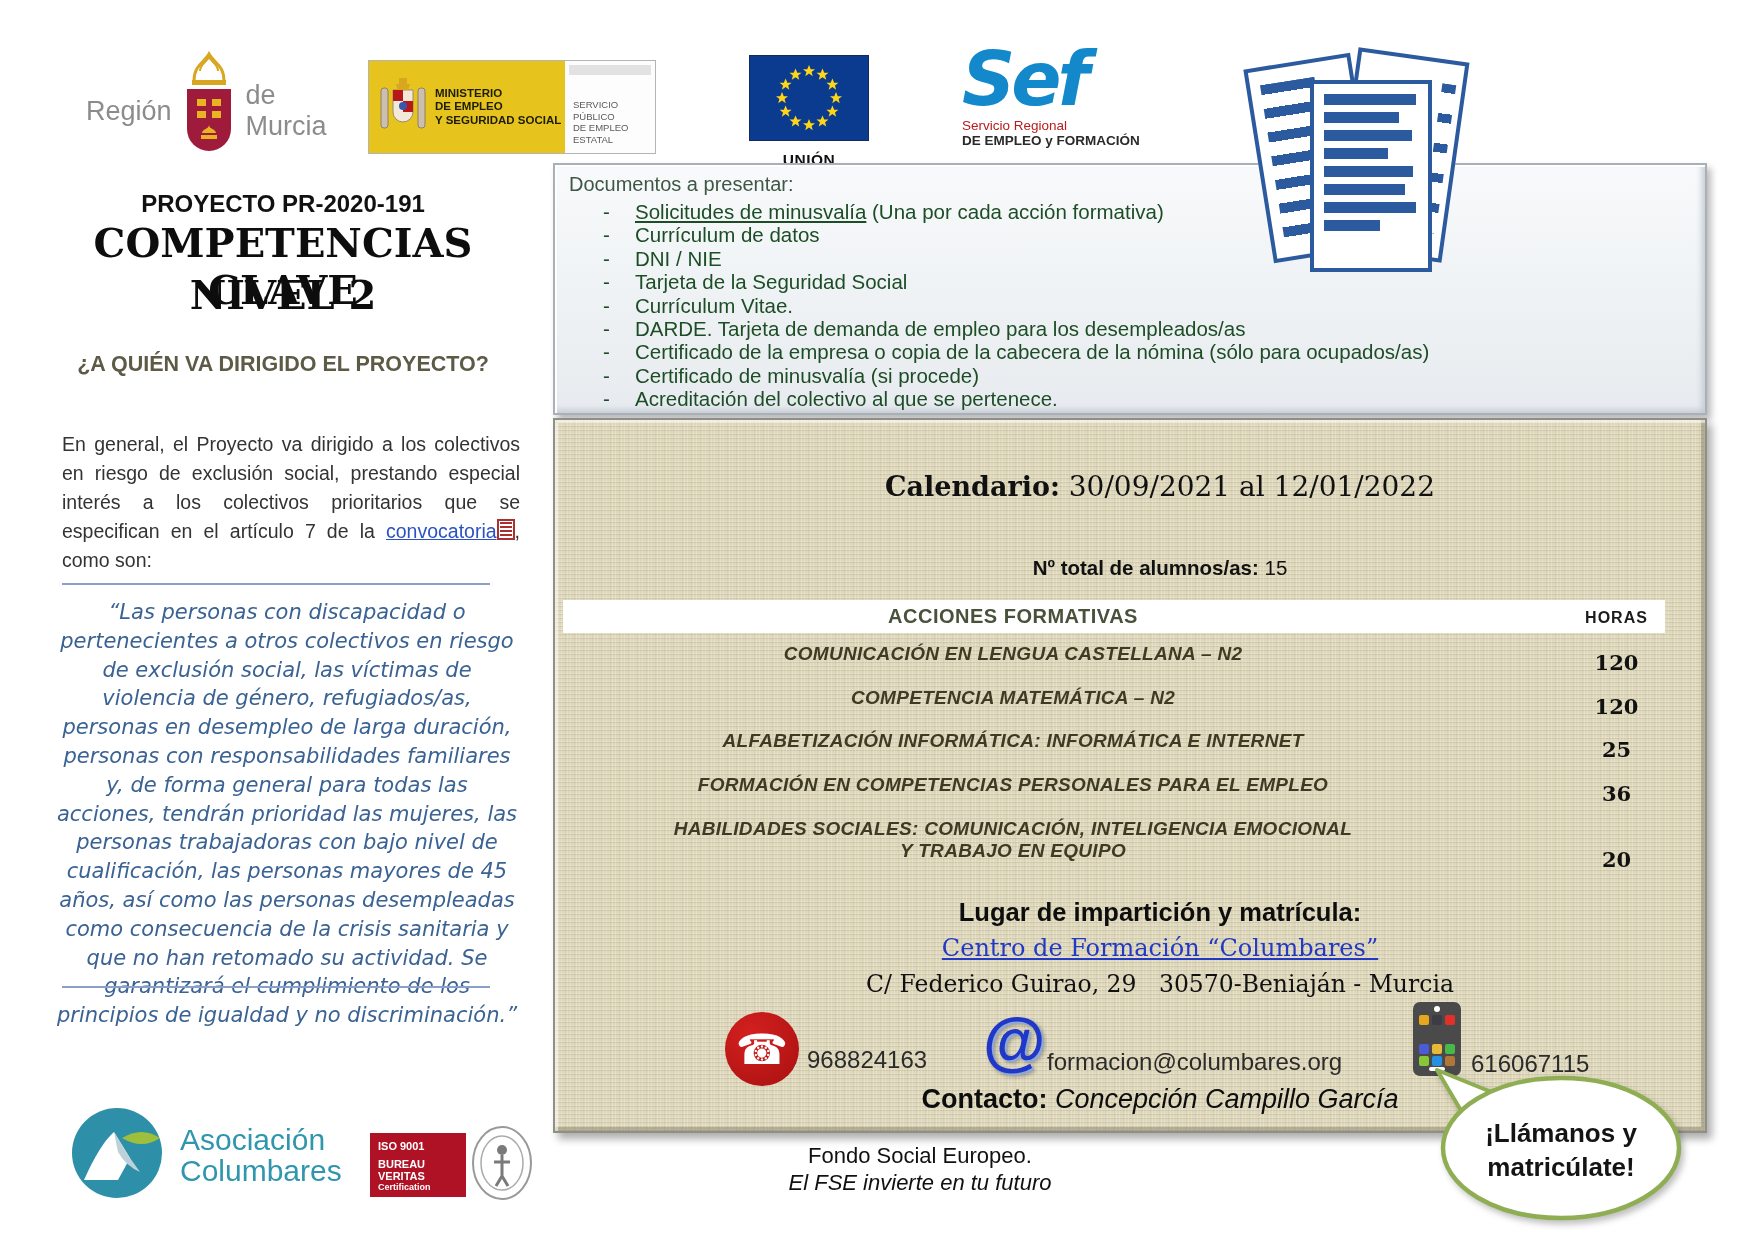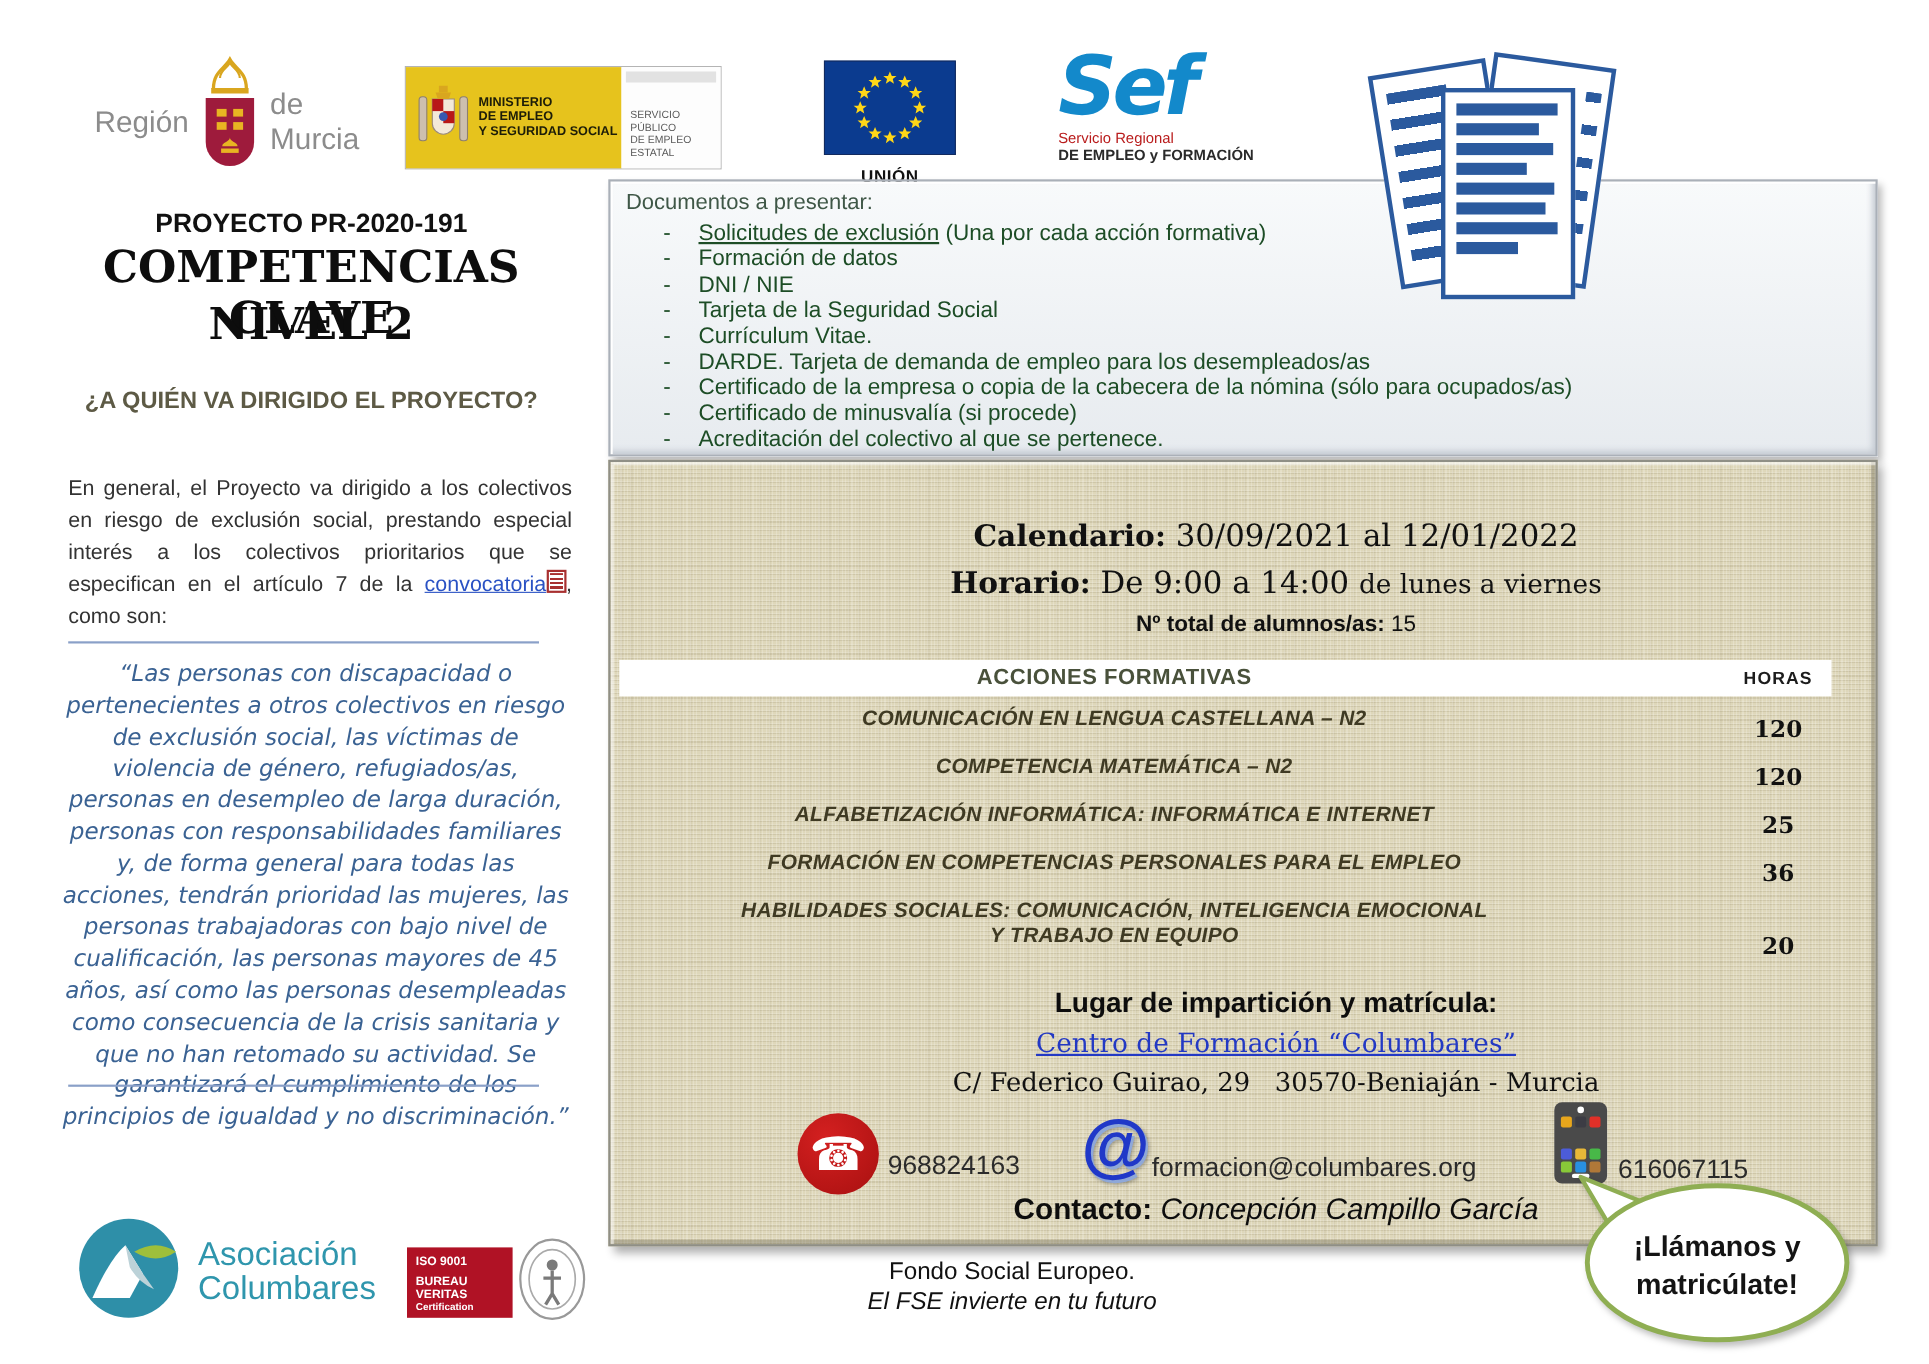--- a/index.html
+++ b/index.html
@@ -239,25 +239,25 @@
   <div class="abs question">¿A QUIÉN VA DIRIGIDO EL PROYECTO?</div>
   <p class="abs intro"><span>En general, el Proyecto va dirigido a los colectivos en riesgo de exclusión social, prestando especial interés a los colectivos prioritarios que se especifican en el artículo 7 de la </span><a>convocatoria</a><span class="doc-glyph"></span><span>, como son:</span></p>
   <div class="abs hr hr1"></div>
   <div class="abs quote">“Las personas con discapacidad o pertenecientes a otros colectivos en riesgo de exclusión social, las víctimas de violencia de género, refugiados/as, personas en desempleo de larga duración, personas con responsabilidades familiares y, de forma general para todas las acciones, tendrán prioridad las mujeres, las personas trabajadoras con bajo nivel de cualificación, las personas mayores de 45 años, así como las personas desempleadas como consecuencia de la crisis sanitaria y que no han retomado su actividad. Se garantizará el cumplimiento de los principios de igualdad y no discriminación.”</div>
   <div class="abs hr hr2"></div>
 
   <div class="abs docbox">
     <div class="docbox-title">Documentos a presentar:</div>
     <div class="docitem">
         <span class="dash">-</span>
-        <span><span class="u">Solicitudes de exclusión</span><span> (Una por cada acción formativa)</span></span>
-      </div>
-    <div class="docitem">
-        <span class="dash">-</span>
-        <span>Formación de datos</span>
+        <span><span class="u">Solicitudes de minusvalía</span><span> (Una por cada acción formativa)</span></span>
+      </div>
+    <div class="docitem">
+        <span class="dash">-</span>
+        <span>Currículum de datos</span>
       </div>
     <div class="docitem">
         <span class="dash">-</span>
         <span>DNI / NIE</span>
       </div>
     <div class="docitem">
         <span class="dash">-</span>
         <span>Tarjeta de la Seguridad Social</span>
       </div>
     <div class="docitem">
@@ -277,21 +277,20 @@
         <span>Certificado de minusvalía (si procede)</span>
       </div>
     <div class="docitem">
         <span class="dash">-</span>
         <span>Acreditación del colectivo al que se pertenece.</span>
       </div>
   </div>
 
   <div class="abs panel">
     <div class="pc cal serif"><b>Calendario:</b><span> 30/09/2021 al 12/01/2022</span></div>
-    <div class="pc hor serif"><b>Horario:</b><span> De 9:00 a 14:00 </span><span class="note">de lunes a viernes</span></div>
     <div class="pc stud"><b>Nº total de alumnos/as:</b><span> 15</span></div>
 
     <div class="band">
       <div class="band-name">ACCIONES FORMATIVAS</div>
       <div class="band-hours">HORAS</div>
     </div>
 
     <div class="rows">
       <div class="trow">
           <div class="tname">COMUNICACIÓN EN LENGUA CASTELLANA – N2</div>

